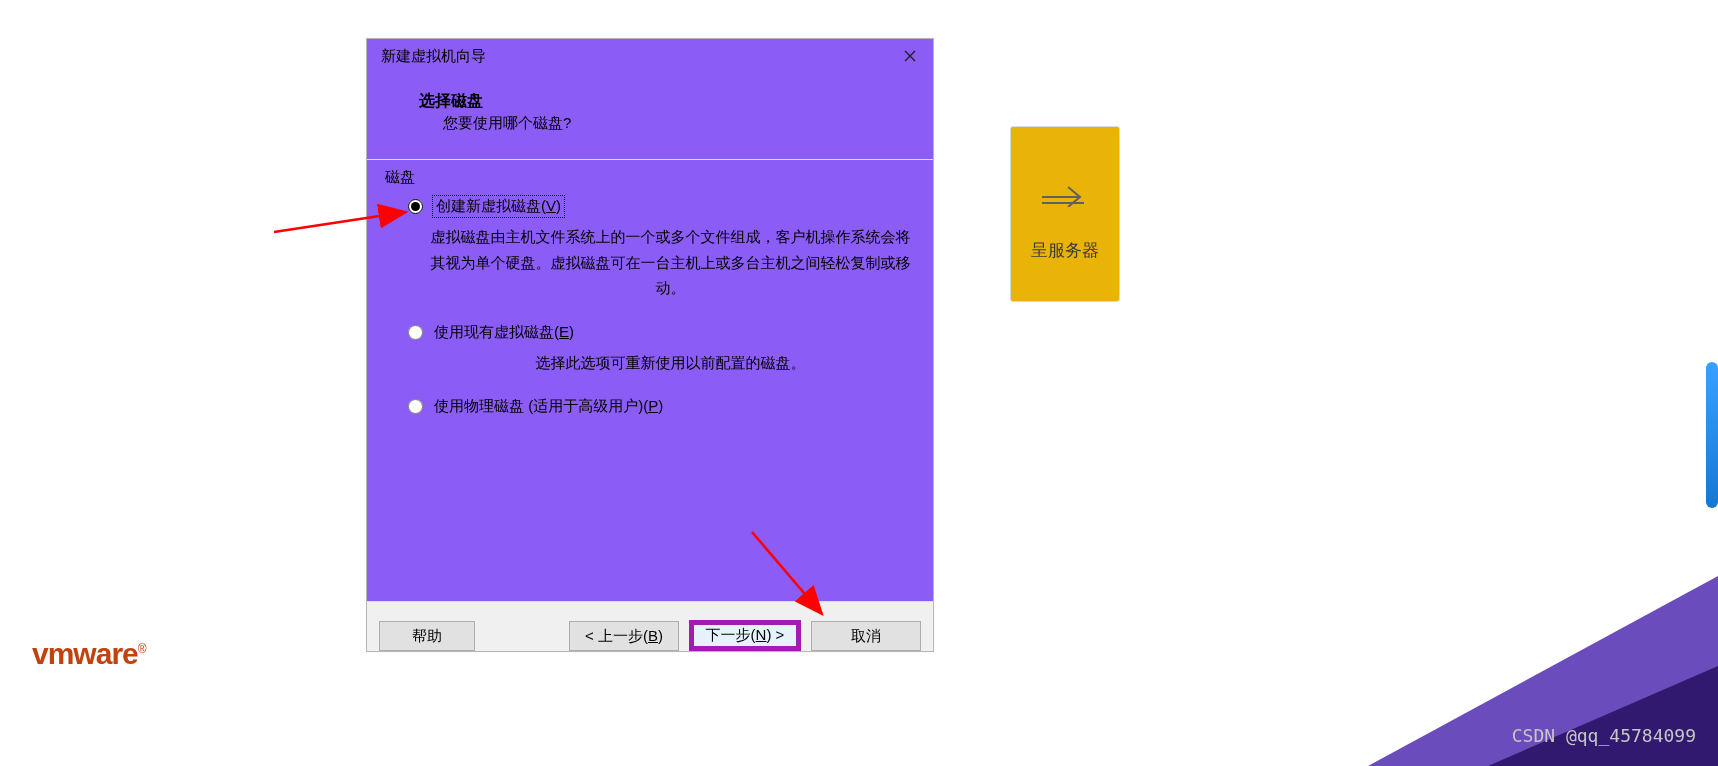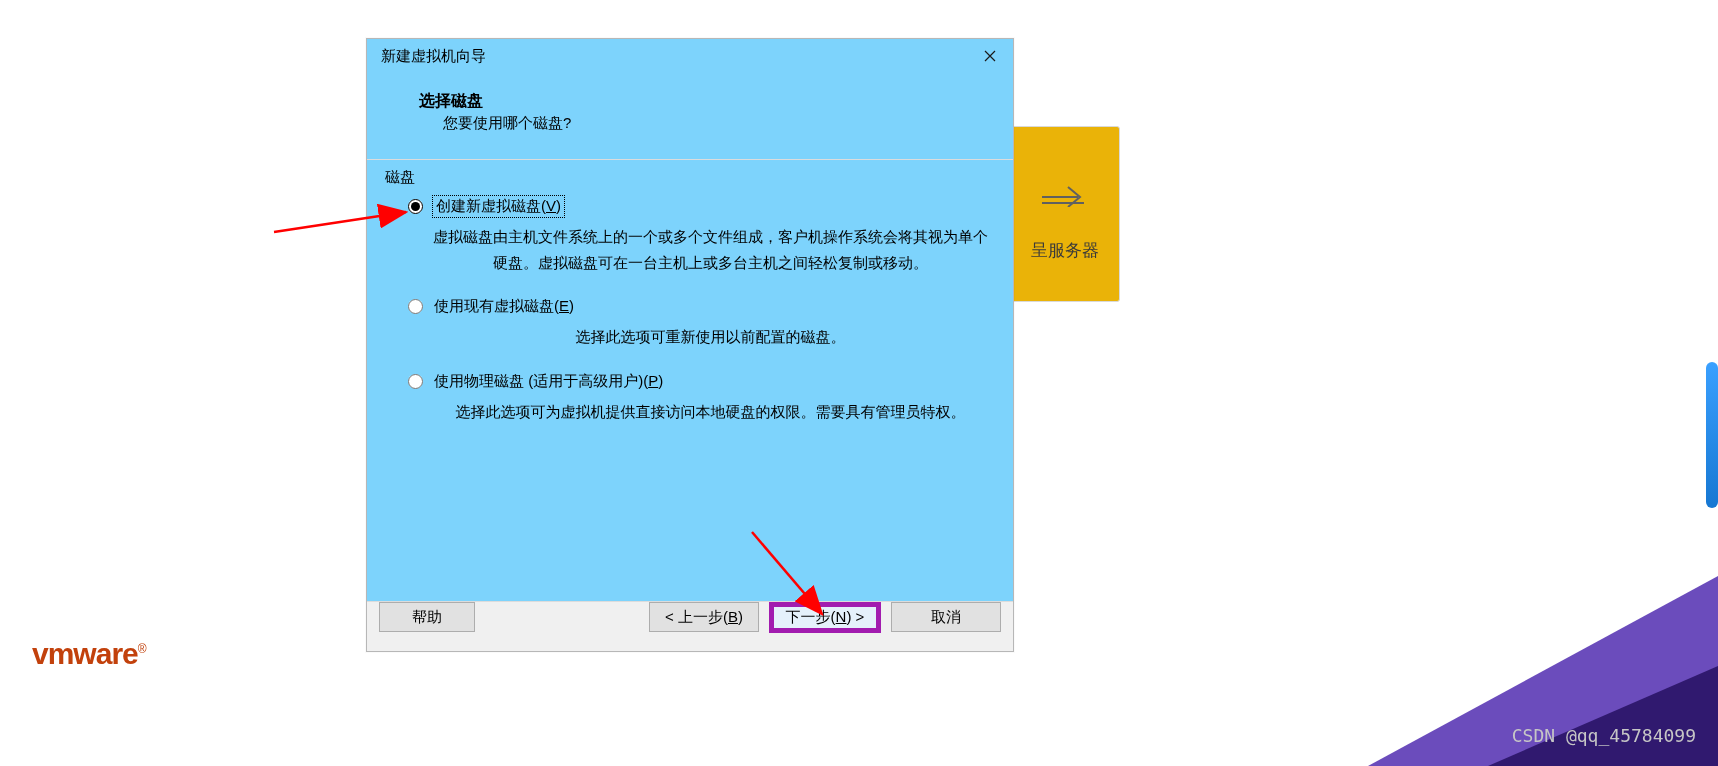--- a/index.html
+++ b/index.html
@@ -23,22 +23,22 @@
   
   .logo { position:absolute; left:32px; bottom:95px; color:#c2410c; font-weight:700;
     font-size:30px; letter-spacing:-1px; }
   .logo sup { font-size:12px; font-weight:400; }
 
   
   .watermark { position:absolute; right:22px; bottom:20px; color:#c6c6c6;
     font-size:18px; font-family: Consolas, monospace; }
 
   
-  .dialog { position:absolute; left:366px; top:38px; width:648px; height:614px;
-    background:#7dd3fc; border:1px solid #b7b7b7; box-shadow:0 0 0 1px rgba(0,0,0,.02);
+  .dialog { position:absolute; left:366px; top:38px; width:568px; height:614px;
+    background:#8b5cf6; border:1px solid #b7b7b7; box-shadow:0 0 0 1px rgba(0,0,0,.02);
     display:flex; flex-direction:column; }
   .titlebar { display:flex; align-items:center; height:34px; padding:0 0 0 14px;
     font-size:15px; }
   .titlebar .title { flex:1; }
   .titlebar .close { width:46px; height:34px; display:flex; align-items:center;
     justify-content:center; font-size:15px; cursor:default; }
   .titlebar .close svg { stroke:#1a1a1a; stroke-width:1.2; }
 
   .header { padding:18px 14px 26px 52px; }
   .header .step-title { font-weight:700; font-size:16px; }
@@ -51,21 +51,21 @@
 
   .opt { margin:0 0 22px 18px; }
   .opt .row { display:flex; align-items:flex-start; gap:8px; }
   .opt input[type=radio] { width:15px; height:15px; margin-top:2px; accent-color:#000;}
   .opt .lbl { }
   .opt .lbl u { text-decoration:underline; }
   .opt .desc { margin:8px 0 0 23px; line-height:1.7;text-align:center; }
   .opt.selected .lbl { outline:1px dotted #000; outline-offset:1px; padding:0 2px;}
 
   .footer { border-top:1px solid #dcdcdc; background:#f0f0f0; height:50px;
-    display:flex; align-items:flex-start; padding:0 12px; gap:10px; }
+    display:flex; align-items:flex-end; padding:0 12px; gap:10px; }
   .footer .spacer { flex:1; }
   .btn { height:30px; min-width:110px; background:#e1e1e1; border:1px solid #adadad;
     font-family:inherit; font-size:15px; cursor:default; }
   .btn.default { background:#e5f1fb; border:5px solid #a21caf; min-width:112px; height:31px;}
   .btn u { text-decoration:underline; }
   .help { min-width:96px; }
 
   
   .arrow-svg { position:absolute; pointer-events:none; }
 
@@ -136,21 +136,20 @@
       <div class="desc">选择此选项可重新使用以前配置的磁盘。</div>
     </div>
 
     <div class="opt">
       <label class="row">
         <input type="radio" name="disk" style="">
         <span class="lbl">
           <span>使用物理磁盘 (适用于高级用户)(</span><u>P</u><span>)</span>
         </span>
       </label>
-      <div class="desc">选择此选项可为虚拟机提供直接访问本地硬盘的权限。需要具有管理员特权。</div>
     </div>
   </div>
 
   <div class="footer">
     <button class="btn help">帮助</button>
     <div class="spacer"></div>
     <button class="btn">
       <span>&lt; 上一步(</span><u>B</u><span>)</span>
     </button>
     <button class="btn default">

